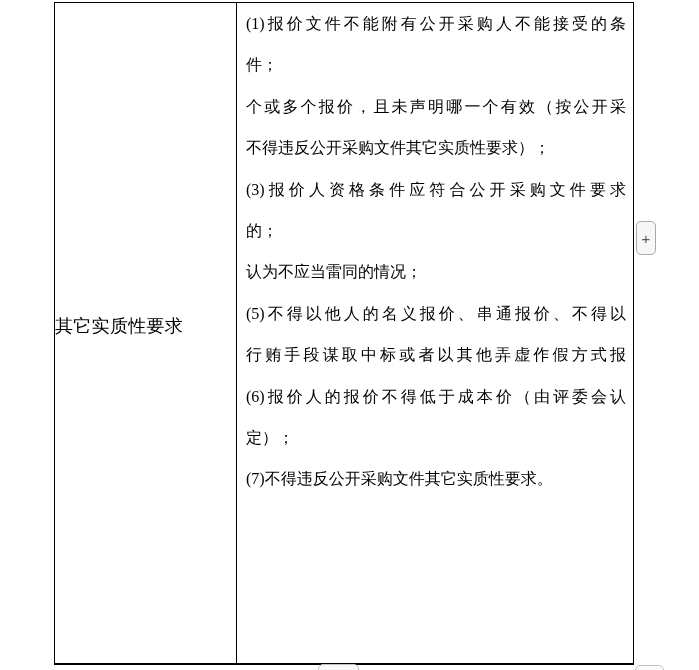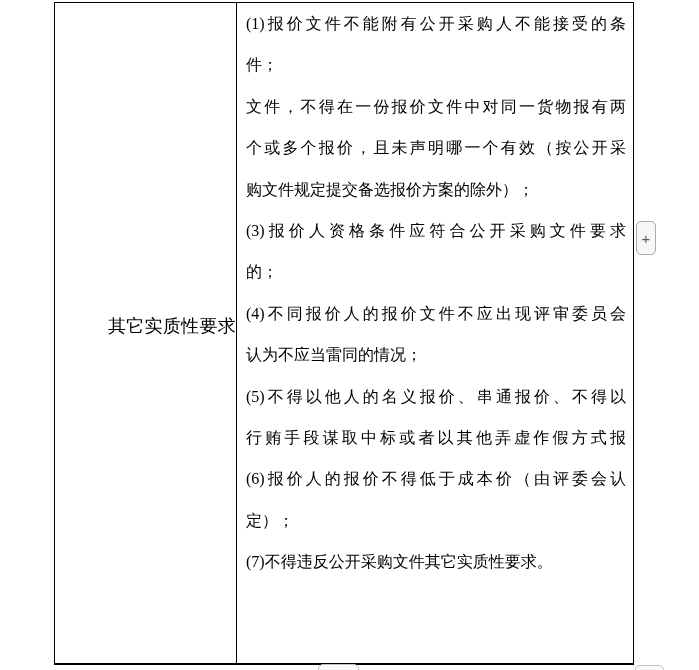--- a/index.html
+++ b/index.html
@@ -28,21 +28,21 @@
     background: #ffffff;
   }
   .cell {
     box-sizing: border-box;
   }
   .cell-left {
     width: 182px;
     border-right: 1.5px solid #000000;
     display: flex;
     align-items: center;
-    justify-content: flex-end;
+    justify-content: flex-start;
     padding-bottom: 14px;
     font-size: 18px;
     letter-spacing: 0.3px;
     white-space: nowrap;
   }
   .cell-right {
     flex: 1;
     padding: 0 7px 0 9px;
     font-size: 16px;
     overflow: hidden;
@@ -100,26 +100,24 @@
 </head>
 <body>
 
 <div class="doc-table">
   <div class="cell cell-left">
     <span>其它实质性要求</span>
   </div>
   <div class="cell cell-right">
       <div class="line just">(1)报价文件不能附有公开采购人不能接受的条</div>
       <div class="line">件；</div>
-      <div class="line just">文件，不得在一份报价文件中对同一货物报有两</div>
       <div class="line just">个或多个报价，且未声明哪一个有效（按公开采</div>
-      <div class="line">购文件规定提交备选报价方案的除外）；</div>
+      <div class="line">不得违反公开采购文件其它实质性要求）；</div>
       <div class="line just">(3)报价人资格条件应符合公开采购文件要求</div>
       <div class="line">的；</div>
-      <div class="line just">(4)不同报价人的报价文件不应出现评审委员会</div>
       <div class="line">认为不应当雷同的情况；</div>
       <div class="line just">(5)不得以他人的名义报价、串通报价、不得以</div>
       <div class="line just">行贿手段谋取中标或者以其他弄虚作假方式报</div>
       <div class="line just">(6)报价人的报价不得低于成本价（由评委会认</div>
       <div class="line">定）；</div>
       <div class="line">(7)不得违反公开采购文件其它实质性要求。</div>
     </div>
 </div>
 
 <button class="plus-btn">+</button>

